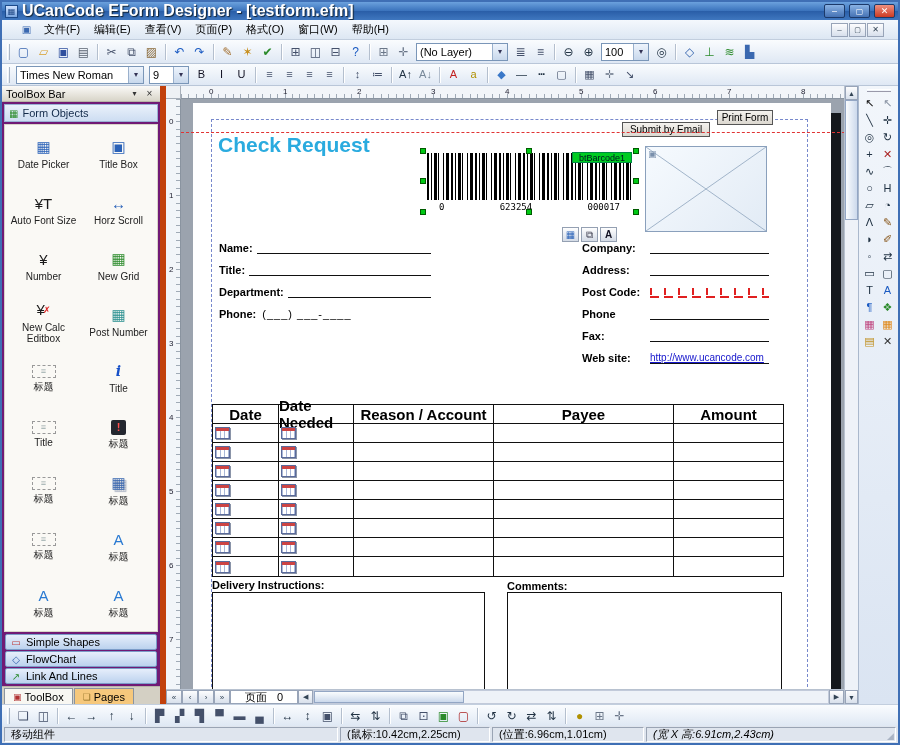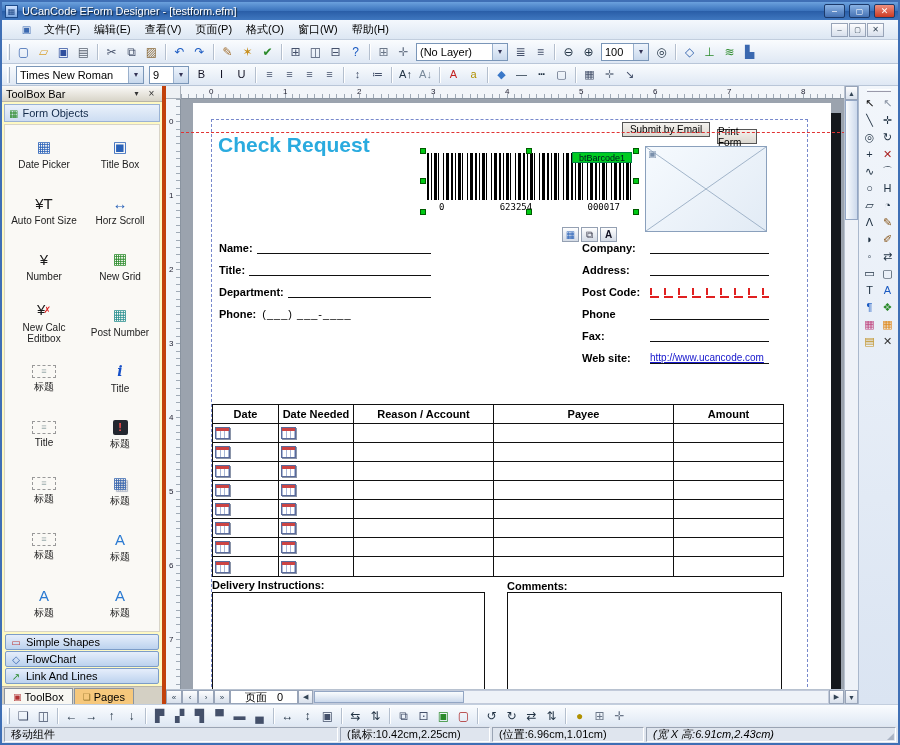--- a/index.html
+++ b/index.html
@@ -4,21 +4,21 @@
 <style>
 *{box-sizing:border-box;margin:0;padding:0;}
 body{width:900px;height:745px;overflow:hidden;font-family:"Liberation Sans","DejaVu Sans",sans-serif;font-size:11px;background:#d4d0c8;}
 .window{width:900px;height:745px;display:flex;flex-direction:column;border:2px solid #3f6fb5;background:#e6ecf5;}
 
 
 .titlebar{height:18px;flex:0 0 auto;display:flex;align-items:center;gap:4px;padding:0 3px;
  background:linear-gradient(180deg,#6ba1dd 0%,#3c74bd 48%,#2a5ea8 52%,#3f77bf 100%);}
 .app-icon{width:13px;height:13px;border:1px solid #1c4a8a;background:linear-gradient(#cfe2ff,#7aa6e0);display:flex;align-items:center;justify-content:center;}
 .app-icon::before{content:"▦";font-size:8px;color:#17407e;}
-.title-text{flex:1;color:#fff;font-weight:normal;font-size:11px;text-shadow:1px 1px 1px #123;white-space:nowrap;overflow:hidden;}
+.title-text{flex:1;color:#fff;font-weight:bold;font-size:16px;text-shadow:1px 1px 1px #123;white-space:nowrap;overflow:hidden;}
 .wbtn{width:21px;height:14px;border-radius:2px;border:1px solid #1c3a6a;display:flex;align-items:center;justify-content:center;color:#fff;}
 .wbtn.min{background:linear-gradient(#89b2e4,#4572b4);} .wbtn.min::before{content:"–";font-size:9px;}
 .wbtn.max{background:linear-gradient(#89b2e4,#4572b4);} .wbtn.max::before{content:"▢";font-size:8px;}
 .wbtn.close{background:linear-gradient(#ee9080,#cc3a22);} .wbtn.close::before{content:"✕";font-size:9px;}
 
 
 .menubar{height:20px;flex:0 0 auto;display:flex;align-items:center;background:linear-gradient(#f4f8fd,#dde7f3);border-bottom:1px solid #c2cede;padding:0 14px;}
 .mdi-icon{width:15px;margin:0 3px;display:flex;justify-content:center;}
 .mdi-icon::before{content:"▣";color:#3a68b0;font-size:10px;}
 .menu-item{padding:2px 7px;cursor:default;}
@@ -38,21 +38,21 @@
 .combo{display:flex;align-items:center;height:18px;background:#fff;border:1px solid #7a96b8;font-size:11px;margin:0 2px;}
 .cval{flex:1;padding-left:3px;white-space:nowrap;overflow:hidden;}
 .carrow{width:15px;height:100%;border-left:1px solid #9ab0cc;background:linear-gradient(#eef4fc,#c8d8ec);display:flex;align-items:center;justify-content:center;}
 .carrow::before{content:"▾";font-size:8px;color:#335;}
 .combo.layer{width:92px;} .combo.font{width:128px;} .combo.size{width:40px;} .combo.zoom{width:48px;}
 
 
 .main{flex:1;display:flex;min-height:0;}
 
 
-.toolbox{width:164px;flex:0 0 auto;display:flex;flex-direction:column;background:#fef9c3;border-right:4px solid #c2410c;}
+.toolbox{width:164px;flex:0 0 auto;display:flex;flex-direction:column;background:#701a75;border-right:6px solid #c2410c;}
 .tb-title{height:16px;flex:0 0 auto;display:flex;align-items:center;gap:2px;background:linear-gradient(#fbfaf8,#d8d4c8);border-bottom:1px solid #b8b4a8;padding:0 4px;}
 .tb-title .t{flex:1;}
 .tb-btn{width:13px;height:12px;display:flex;align-items:center;justify-content:center;color:#333;border:1px solid transparent;}
 .tb-dn::before{content:"▾";font-size:8px;} .tb-x::before{content:"×";font-size:10px;}
 .tb-hdr{height:18px;flex:0 0 auto;margin:2px;display:flex;align-items:center;gap:4px;padding:0 4px;background:linear-gradient(#eaf1fb,#cdddf2);border:1px solid #9ab2d4;color:#122a4a;}
 .hdr-ico::before{content:"▦";color:#2c8c2c;font-size:10px;}
 #tbx-items{flex:1;display:grid;grid-template-columns:1fr 1fr;grid-auto-rows:56px;margin:0 2px;padding:1px;background:#faf9f5;border:1px solid #d8d4c8;overflow:hidden;}
 .tbx-item{display:flex;flex-direction:column;align-items:center;justify-content:center;gap:3px;cursor:pointer;}
 .tbx-ico{height:18px;display:flex;align-items:center;justify-content:center;font-size:15px;}
 .dashed-ico{width:24px;height:13px;border:1px dashed #999;}
@@ -85,21 +85,21 @@
 .vruler{position:absolute;left:0;top:13px;bottom:0;width:15px;background:#f2f5f9;border-right:1px solid #8a94a0;z-index:2;
  background-image:repeating-linear-gradient(180deg,#a0aab6 0 1px,transparent 1px 7.4px);background-size:4px 100%;background-position:100% 0;background-repeat:no-repeat;}
 .rnum{position:absolute;font-size:8px;color:#223;}
 .viewport{position:absolute;left:15px;top:13px;right:0;bottom:0;overflow:hidden;}
 .red-guide{position:absolute;left:0;top:33px;width:664px;border-top:1px dashed #e03434;z-index:5;}
 .page{position:absolute;left:12px;top:4px;width:638px;height:780px;background:#fff;box-shadow:10px 10px 0 #15181c;z-index:1;}
 .margin-box{position:absolute;left:18px;top:16px;width:597px;height:758px;border:1px dashed #7788cc;}
 .check-title{position:absolute;left:25px;top:30px;font-size:21px;font-weight:bold;color:#2aabdf;}
 .form-btn{position:absolute;height:15px;background:linear-gradient(#f4f2ee,#dcd8d0);border:1px solid #555;font-size:10px;display:flex;align-items:center;justify-content:center;}
 .btn-email{left:429px;top:19px;width:88px;}
-.btn-print{left:524px;top:26px;width:40px;}
+.btn-print{left:524px;top:7px;width:56px;}
 .barcode-wrap{position:absolute;left:229px;top:47px;width:215px;height:63px;}
 .bars{position:absolute;left:5px;top:3px;width:205px;height:47px;background:repeating-linear-gradient(90deg,#000 0 2px,#fff 2px 4px,#000 4px 5px,#fff 5px 7px,#000 7px 10px,#fff 10px 11px,#000 11px 12px,#fff 12px 16px,#000 16px 17px,#fff 17px 19px,#000 19px 22px,#fff 22px 24px);}
 .bc-digits{position:absolute;left:5px;right:5px;bottom:1px;display:flex;justify-content:space-between;padding:0 12px;background:#fff;font-family:"DejaVu Sans Mono",monospace;font-size:9px;}
 .bc-label{position:absolute;left:150px;top:2px;width:60px;height:11px;background:#00cc22;border:1px solid #084;color:#012;font-size:9px;line-height:10px;text-align:center;z-index:2;}
 .hnd{position:absolute;width:6px;height:6px;background:#00c814;border:1px solid #005a00;z-index:3;}
 .h-tl{left:-2px;top:-2px;} .h-tm{left:104px;top:-2px;} .h-tr{right:-2px;top:-2px;}
 .h-ml{left:-2px;top:28px;} .h-mr{right:-2px;top:28px;}
 .h-bl{left:-2px;bottom:-2px;} .h-bm{left:104px;bottom:-2px;} .h-br{right:-2px;bottom:-2px;}
 .smart-icons{position:absolute;left:369px;top:124px;display:flex;gap:2px;}
 .sico{width:17px;height:15px;background:linear-gradient(#fefefe,#d4dbe6);border:1px solid #94a0b2;display:flex;align-items:center;justify-content:center;font-size:10px;}
@@ -119,21 +119,21 @@
 .r1{top:137px;} .r2{top:159px;} .r3{top:181px;} .r4{top:203px;} .r5{top:225px;} .r6{top:247px;}
 .mask{font-size:11px;margin-left:6px;letter-spacing:1px;}
 .postcode{flex:1;height:10px;margin-left:4px;background:
  repeating-linear-gradient(90deg,#e02020 0 2px,transparent 2px 14px),
  repeating-linear-gradient(90deg,#e02020 0 9px,transparent 9px 14px);
  background-size:100% 7px,100% 2px;background-position:0 0,0 100%;background-repeat:no-repeat,no-repeat;}
 .link-line{display:flex;align-items:flex-end;}
 .link{color:#1515cc;text-decoration:underline;font-size:10px;}
 .tbl{position:absolute;left:19px;top:301px;width:572px;border:1px solid #111;background:#fff;}
 .tr-h,.tr{display:grid;grid-template-columns:66px 75px 140px 180px 109px;}
-.th{height:19px;border-right:1px solid #111;border-bottom:1px solid #111;font-weight:bold;font-size:11px;display:flex;align-items:center;justify-content:center;}
+.th{height:19px;border-right:1px solid #111;border-bottom:1px solid #111;font-weight:bold;font-size:15px;display:flex;align-items:center;justify-content:center;}
 .th:last-child{border-right:none;}
 .td{height:19px;border-right:1px solid #111;border-bottom:1px solid #111;display:flex;align-items:center;padding-left:2px;}
 .td:last-child{border-right:none;}
 .tr:last-child .td{border-bottom:none;}
 .dp-ico{width:15px;height:12px;border:1px solid #5a6a9a;box-shadow:1px 1px 0 #8a94a8;background:
  linear-gradient(#cc4444 0 3px,transparent 3px),
  repeating-linear-gradient(90deg,#aab8d8 0 1px,#fff 1px 4px);}
 .dlv-lbl{position:absolute;left:19px;top:476px;font-weight:bold;}
 .cmt-lbl{position:absolute;left:314px;top:477px;font-weight:bold;}
 .dlv-box{position:absolute;left:19px;top:489px;width:273px;height:150px;border:1px solid #111;}

